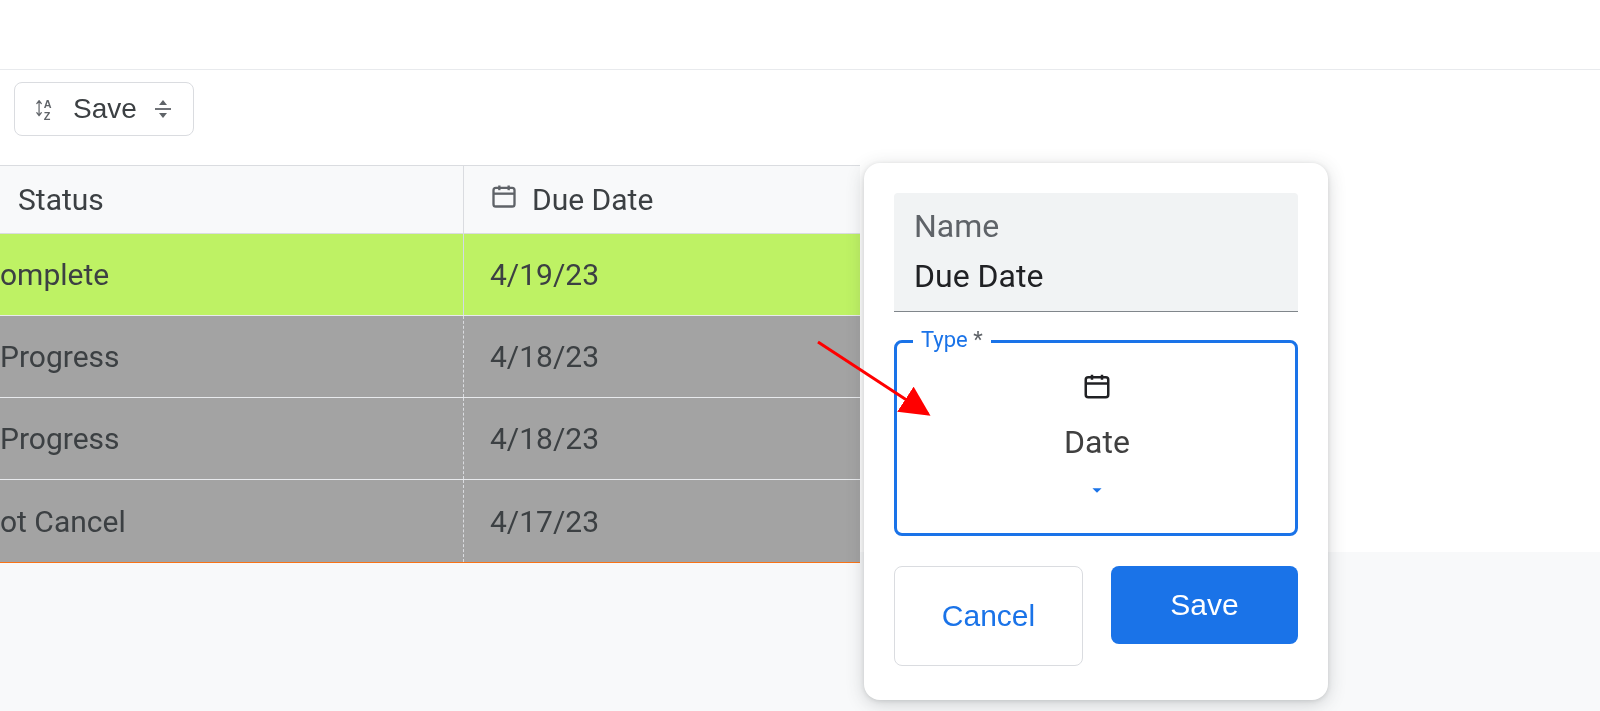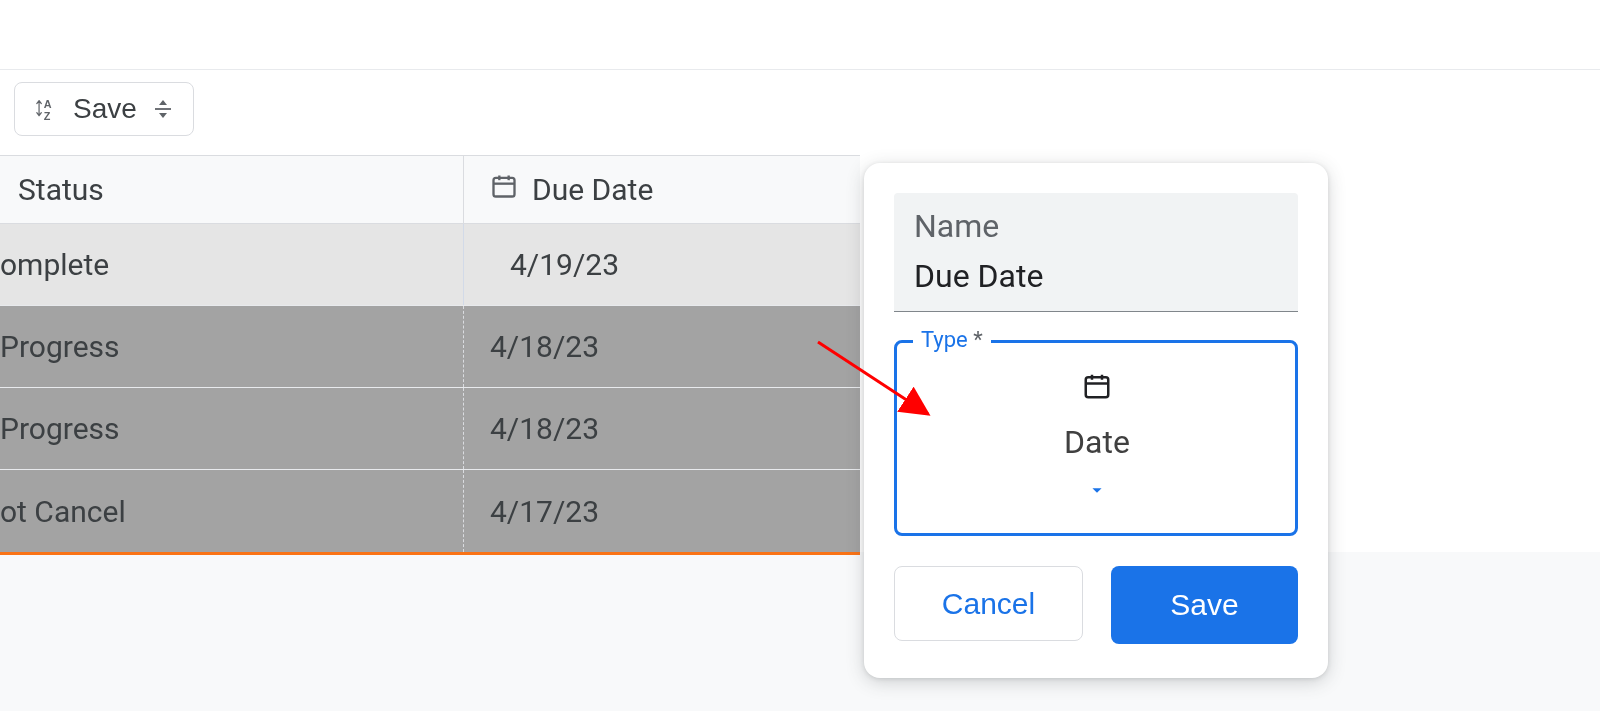--- a/index.html
+++ b/index.html
@@ -41,25 +41,25 @@
     .sort-button .az-icon {
       display: inline-flex;
       align-items: center;
     }
     .sort-button .collapse-icon {
       display: inline-flex;
       align-items: center;
     }
     .table-wrap {
       position: absolute;
-      top: 155px;
+      top: 165px;
       left: 0;
       width: 860px;
       border-top: 1px solid #dadce0;
-      border-bottom: 3px solid #f97316;
+      border-bottom: 1px solid #f97316;
     }
     .table-header {
       display: flex;
       background: #f8f9fa;
       border-bottom: 1px solid #dadce0;
       height: 68px;
       align-items: center;
     }
     .col-status {
       width: 464px;
@@ -83,22 +83,21 @@
       height: 100%;
     }
     .table-row {
       display: flex;
       height: 82px;
       align-items: center;
       border-bottom: 1px solid #e8eaed;
       background: #a3a3a3;
     }
     .table-row.selected {
-      background: #e5e5e5;
-      gap: 20px;
+      background: #bef264;
     }
     .table-row:last-child {
       border-bottom: none;
     }
     .cell-status {
       width: 464px;
       padding-left: 0;
       font-size: 30px;
       color: #3c4043;
       border-right: 1px dashed #dadce0;
@@ -181,21 +180,21 @@
     }
     .type-caret {
       color: #1a73e8;
     }
     .button-row {
       display: flex;
       gap: 28px;
     }
     .cancel-btn {
       flex: 1;
-      height: 75px;
+      height: 100px;
       border: 1px solid #dadce0;
       background: #fff;
       border-radius: 8px;
       font-size: 30px;
       color: #1a73e8;
       font-weight: 500;
       cursor: pointer;
     }
     .save-btn {
       flex: 1;

